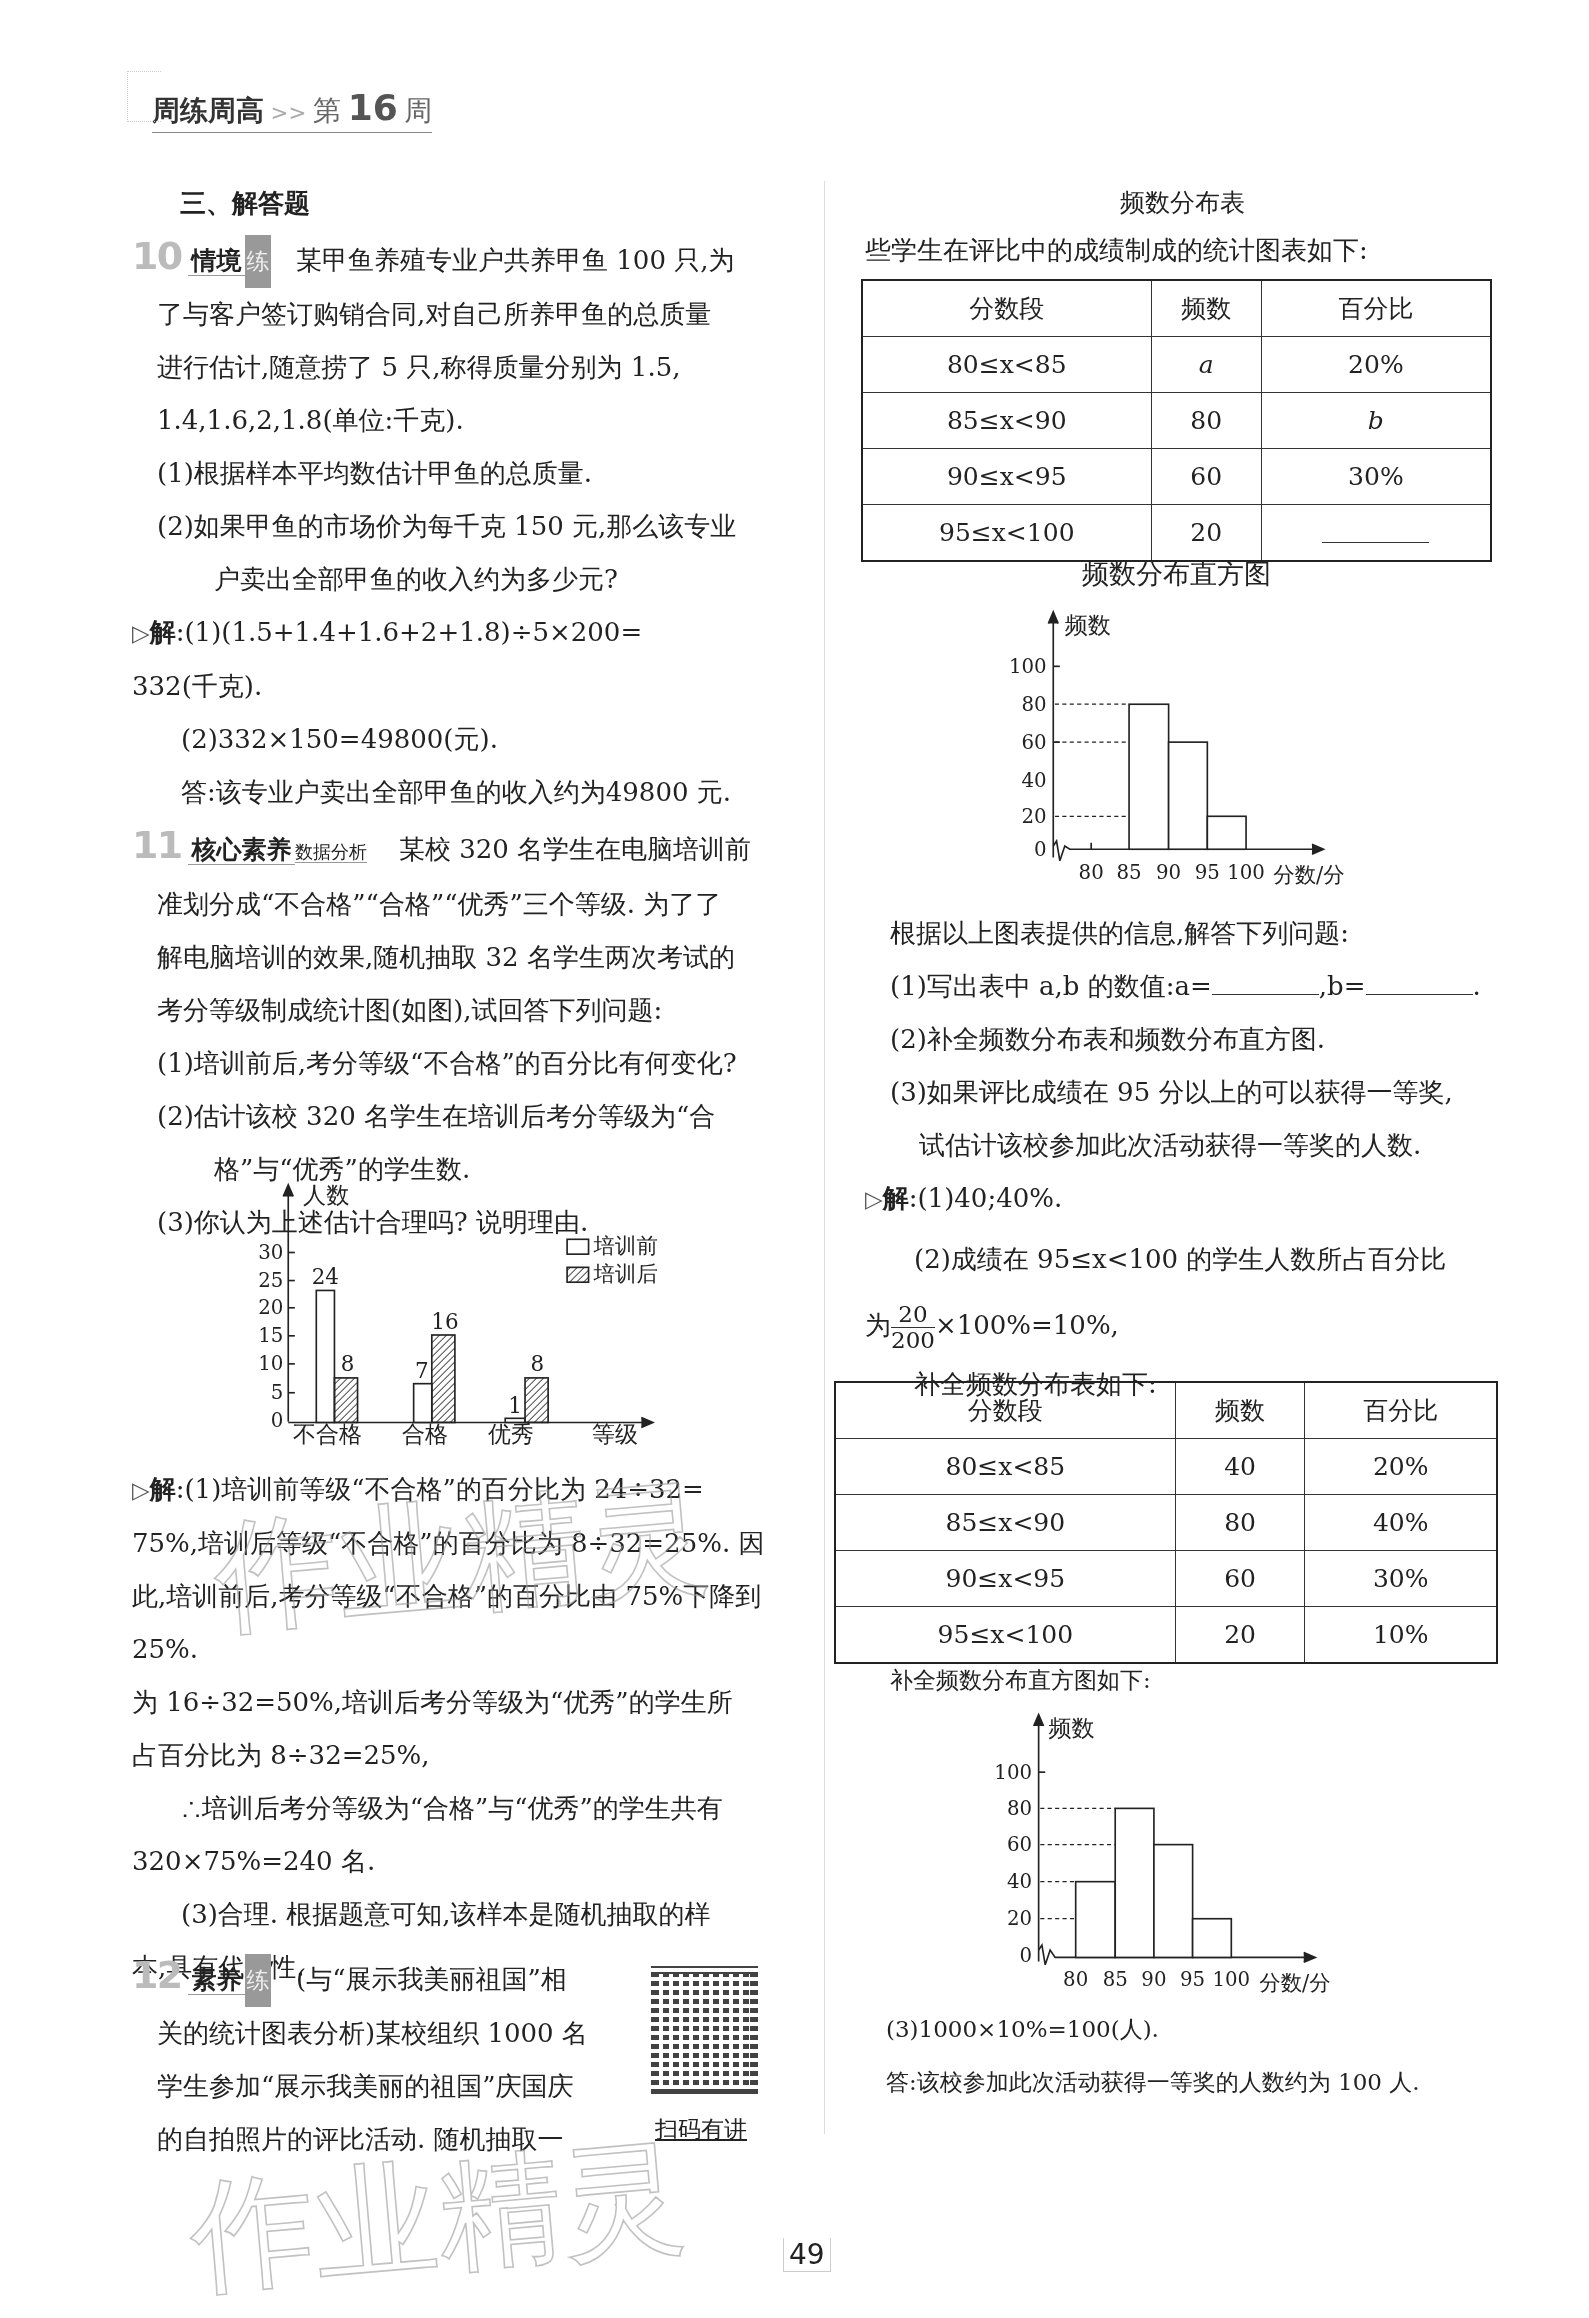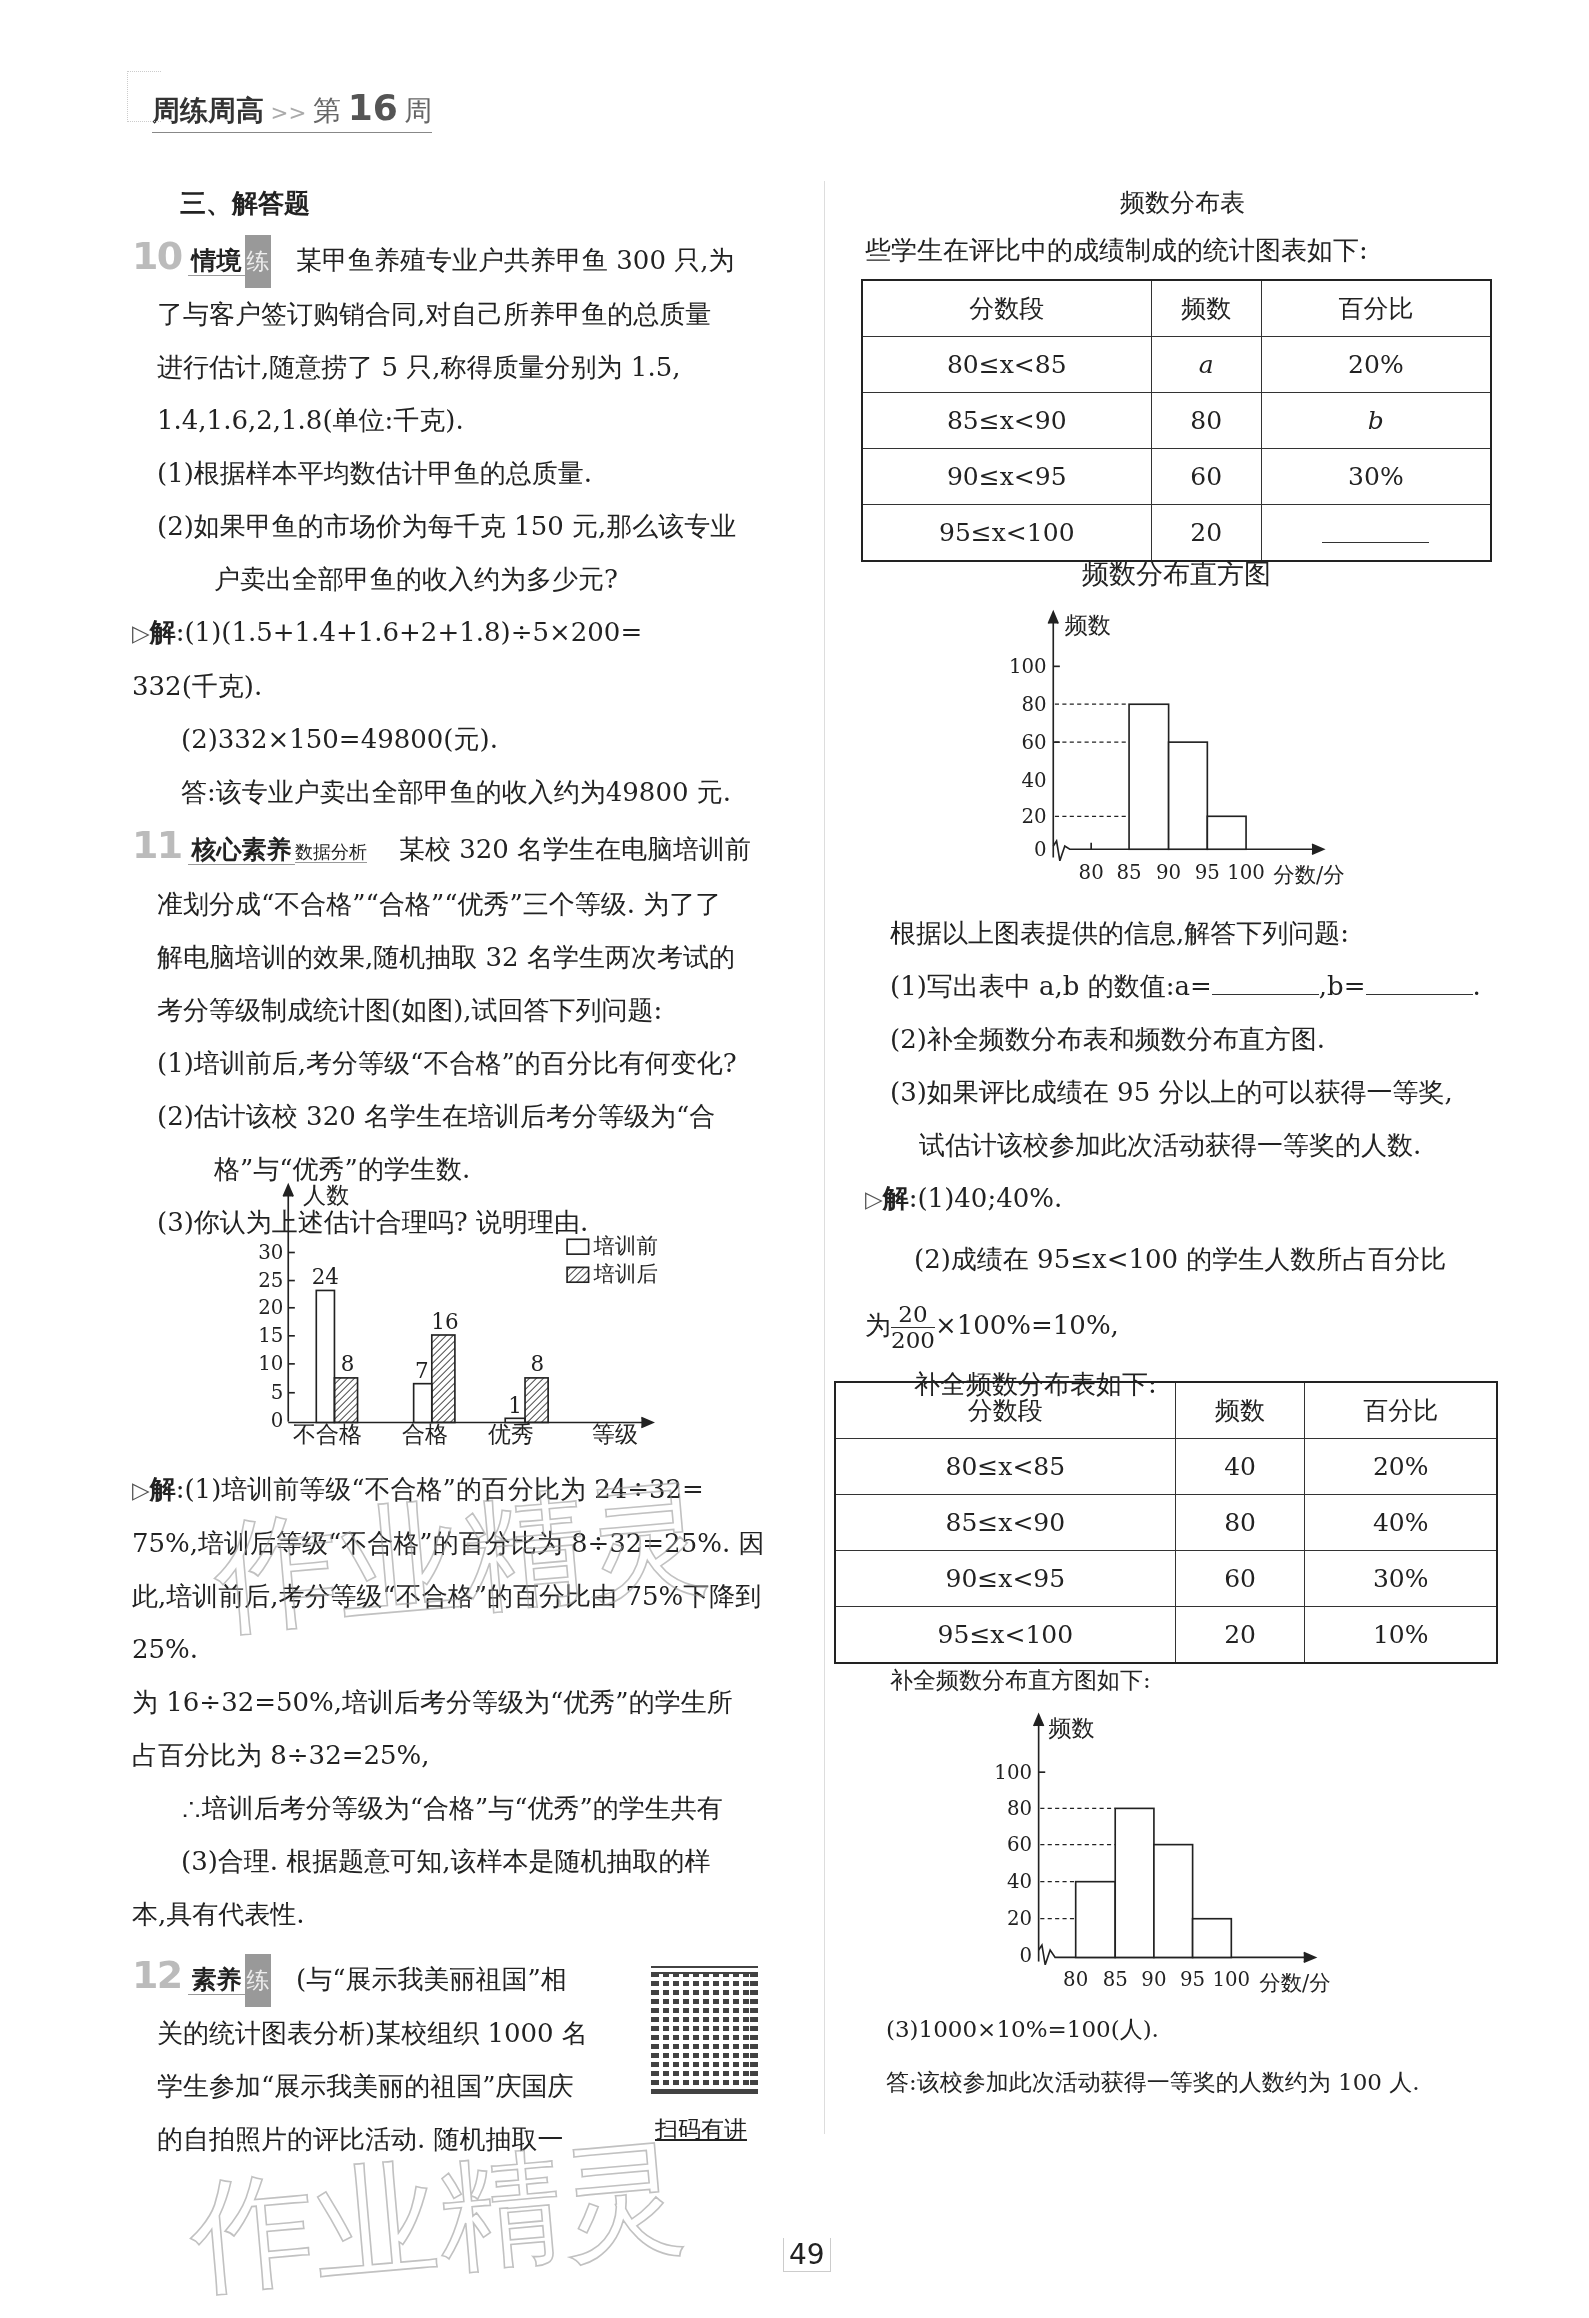--- a/index.html
+++ b/index.html
@@ -46,21 +46,21 @@
 <div class="abs hdr">
   <span class="corner"></span>
   <span>周练周高</span><span class="sep">&gt;&gt;</span><span class="wk">第</span><span class="num">16</span><span class="wk">周</span>
 </div>
 
 <div class="abs divider"></div>
 
 <div class="col left">
   <p class="p h">三、解答题</p>
 
-  <p class="p"><span class="qn">10</span><span class="tag">情境</span><span class="lian">练</span><span>某甲鱼养殖专业户共养甲鱼 300 只,为</span></p>
+  <p class="p"><span class="qn">10</span><span class="tag">情境</span><span class="lian">练</span><span>某甲鱼养殖专业户共养甲鱼 100 只,为</span></p>
   <p class="p ind">了与客户签订购销合同,对自己所养甲鱼的总质量</p>
   <p class="p ind">进行估计,随意捞了 5 只,称得质量分别为 1.5,</p>
   <p class="p ind">1.4,1.6,2,1.8(单位:千克).</p>
   <p class="p ind">(1)根据样本平均数估计甲鱼的总质量.</p>
   <p class="p ind">(2)如果甲鱼的市场价为每千克 150 元,那么该专业</p>
   <p class="p ind2">户卖出全部甲鱼的收入约为多少元?</p>
   <p class="p"><span class="tri">▷</span><span class="sol">解</span><span>:(1)(1.5+1.4+1.6+2+1.8)÷5×200=</span></p>
   <p class="p">332(千克).</p>
   <p class="p ind2" style="padding-left:49px">(2)332×150=49800(元).</p>
   <p class="p" style="padding-left:49px">答:该专业户卖出全部甲鱼的收入约为49800 元.</p>
@@ -127,20 +127,21 @@
 </div>
 
 <div class="col" style="left:132px;top:1463px;width:668px">
   <p class="p"><span class="tri">▷</span><span class="sol">解</span><span>:(1)培训前等级“不合格”的百分比为 24÷32=</span></p>
   <p class="p">75%,培训后等级“不合格”的百分比为 8÷32=25%. 因</p>
   <p class="p">此,培训前后,考分等级“不合格”的百分比由 75%下降到</p>
   <p class="p">25%.</p>
   <p class="p">为 16÷32=50%,培训后考分等级为“优秀”的学生所</p>
   <p class="p">占百分比为 8÷32=25%,</p>
   <p class="p" style="padding-left:49px">∴培训后考分等级为“合格”与“优秀”的学生共有</p>
+  <p class="p">320×75%=240 名.</p>
   <p class="p" style="padding-left:49px">(3)合理. 根据题意可知,该样本是随机抽取的样</p>
   <p class="p">本,具有代表性.</p>
 </div>
 
 <div class="col" style="left:132px;top:1949px;width:511px">
   <p class="p"><span class="qn">12</span><span class="tag">素养</span><span class="lian">练</span><span>(与“展示我美丽祖国”相</span></p>
   <p class="p ind">关的统计图表分析)某校组织 1000 名</p>
   <p class="p ind">学生参加“展示我美丽的祖国”庆国庆</p>
   <p class="p ind">的自拍照片的评比活动. 随机抽取一</p>
 </div>

